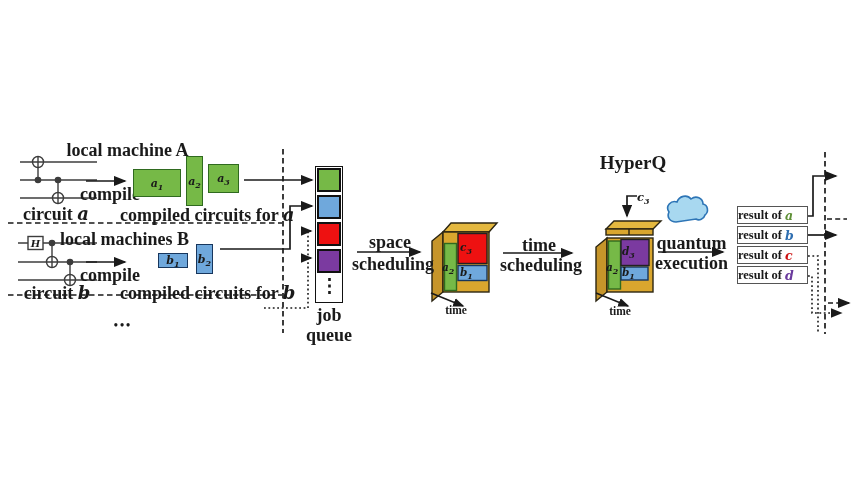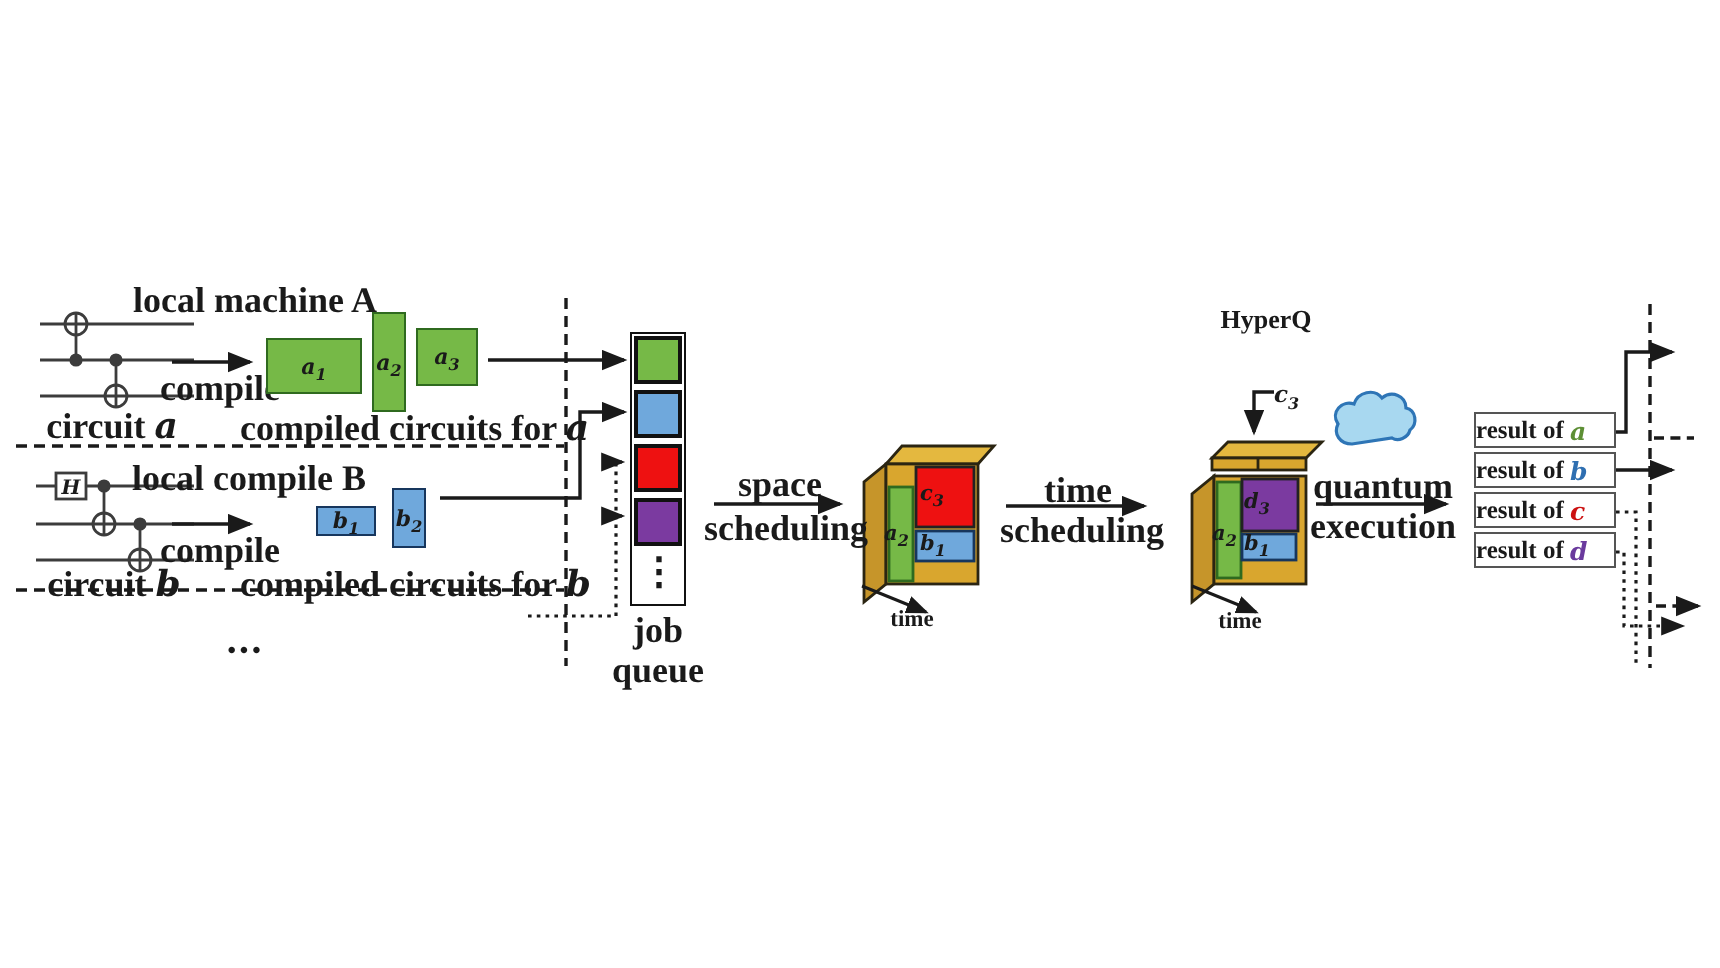--- a/index.html
+++ b/index.html
@@ -128,21 +128,21 @@
   <div class="tile green" style="left:133px;top:169px;width:48px;height:28px;">
       <span><span>a</span><sub>1</sub></span>
     </div>
   <div class="tile green" style="left:186px;top:156px;width:17px;height:50px;">
       <span><span>a</span><sub>2</sub></span>
     </div>
   <div class="tile green" style="left:208px;top:164px;width:31px;height:29px;">
       <span><span>a</span><sub>3</sub></span>
     </div>
 
-  <div class="lbl" style="left:57px;top:230px;width:135px;">local compile B</div>
+  <div class="lbl" style="left:57px;top:230px;width:135px;">local machines B</div>
   <div class="lbl" style="left:80px;top:266px;width:56px;">compile</div>
   <div class="lbl" style="left:21px;top:283px;width:72px;"><span>circuit </span><i class="m">b</i></div>
   <div class="lbl" style="left:120px;top:283px;width:165px;"><span>compiled circuits for </span><i class="m">b</i></div>
 
   <div class="tile blue" style="left:158px;top:253px;width:30px;height:15px;">
       <span><span>b</span><sub>1</sub></span>
     </div>
   <div class="tile blue" style="left:196px;top:244px;width:17px;height:30px;">
       <span><span>b</span><sub>2</sub></span>
     </div>
@@ -162,21 +162,21 @@
   <div class="lbl" style="left:500px;top:236px;width:78px;">time</div>
   <div class="lbl" style="left:500px;top:256px;width:78px;">scheduling</div>
   <div class="lbl" style="left:654px;top:234px;width:75px;">quantum</div>
   <div class="lbl" style="left:654px;top:254px;width:75px;">execution</div>
 
   <div class="blocklbl" style="left:442px;top:261px;width:17px;"><span>a</span><sub>2</sub></div>
   <div class="blocklbl" style="left:460px;top:241px;width:24px;"><span>c</span><sub>3</sub></div>
   <div class="blocklbl" style="left:460px;top:266px;width:24px;"><span>b</span><sub>1</sub></div>
   <div class="lbl sm" style="left:436px;top:304px;width:40px;">time</div>
 
-  <div class="lbl" style="left:594px;top:153px;width:78px;font-size:13px;">HyperQ</div>
+  <div class="lbl" style="left:594px;top:153px;width:78px;font-size:19px;">HyperQ</div>
   <div class="blocklbl" style="left:637px;top:190px;width:22px;font-size:11.5px;"><span>c</span><sub>3</sub></div>
   <div class="blocklbl" style="left:606px;top:261px;width:17px;"><span>a</span><sub>2</sub></div>
   <div class="blocklbl" style="left:622px;top:245px;width:24px;"><span>d</span><sub>3</sub></div>
   <div class="blocklbl" style="left:622px;top:266px;width:24px;"><span>b</span><sub>1</sub></div>
   <div class="lbl sm" style="left:600px;top:305px;width:40px;">time</div>
 
   <div class="result-row" style="top:206px;"><span>result of </span>&nbsp;<i class="m ra">a</i></div>
   <div class="result-row" style="top:226px;"><span>result of </span>&nbsp;<i class="m rb">b</i></div>
   <div class="result-row" style="top:246px;"><span>result of </span>&nbsp;<i class="m rc">c</i></div>
   <div class="result-row" style="top:266px;"><span>result of </span>&nbsp;<i class="m rd">d</i></div>

